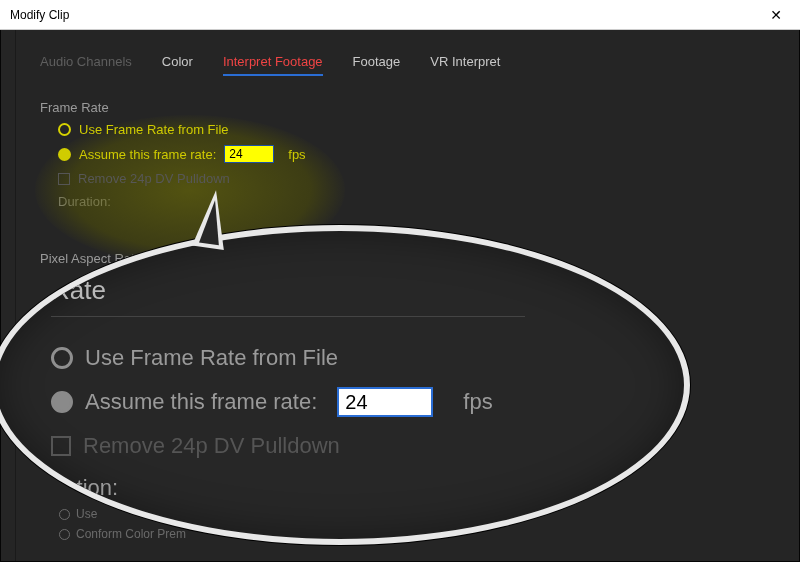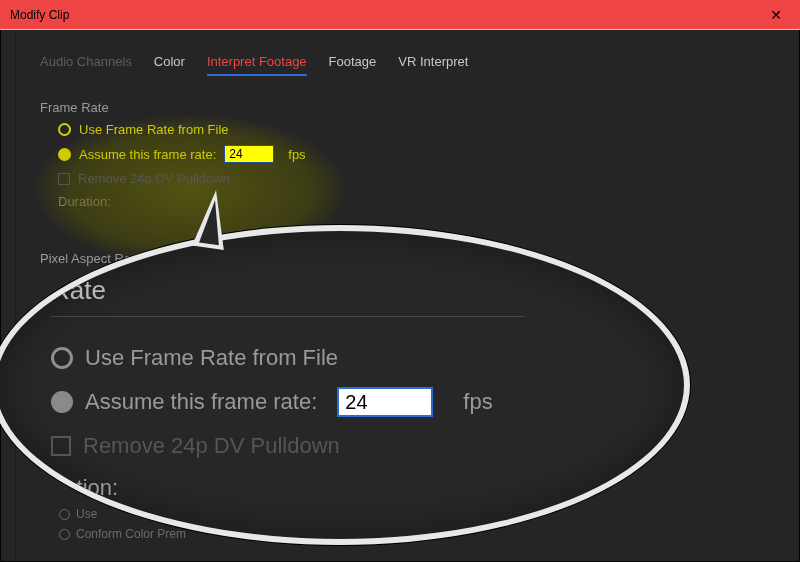--- a/index.html
+++ b/index.html
@@ -1,28 +1,28 @@
 <!DOCTYPE html>
 <html><head>
 <meta charset="utf-8">
 <style>
   * { box-sizing: border-box; margin: 0; padding: 0; font-family: "Segoe UI", Tahoma, sans-serif; }
   body { background: #1a1a1a; width: 800px; height: 562px; overflow: hidden; position: relative; }
 
   
-  .titlebar { background: #ef4444; height: 30px; display: flex; align-items: center; padding: 0 10px; border-bottom: 1px solid #ccc; }
+  .titlebar { background: #ffffff; height: 30px; display: flex; align-items: center; padding: 0 10px; border-bottom: 1px solid #ccc; }
   .titlebar .title { font-size: 12px; color: #000; flex: 1; }
   .titlebar .close { font-size: 14px; color: #000; cursor: pointer; padding: 0 8px; }
 
   
   .dialog { background: #252525; position: absolute; top: 30px; left: 0; right: 0; bottom: 0; padding: 0 28px 0 14px; border: 1px solid #050505; border-top:none; }
   .inner { border-left: 1px solid #1a1a1a; height: 100%; padding-left: 24px; padding-top: 24px; }
 
   
-  .tabs { display: flex; gap: 22px; font-size: 13px; margin-bottom: 24px; }
+  .tabs { display: flex; gap: 30px; font-size: 13px; margin-bottom: 24px; }
   .tab { color: #c8c8c8; padding-bottom: 5px; cursor: pointer; }
   .tab.disabled { color: #5e5e5e; cursor: default; }
   .tab.active { color: #ef4444; border-bottom: 2px solid #2a6dd4; }
 
   
   .section-label { color: #9a9a9a; font-size: 13px; margin-bottom: 7px; }
   .subsection { padding-left: 18px; color: #9a9a9a; font-size: 13px; }
 
   
   .highlight-oval { position: absolute; top: 85px; left: 34px; width: 310px; height: 150px; border-radius: 50%; background: radial-gradient(ellipse at center, rgba(120,120,0,0.55) 0%, rgba(90,90,0,0.45) 55%, rgba(37,37,37,0) 72%); z-index: 2; pointer-events:none; }

